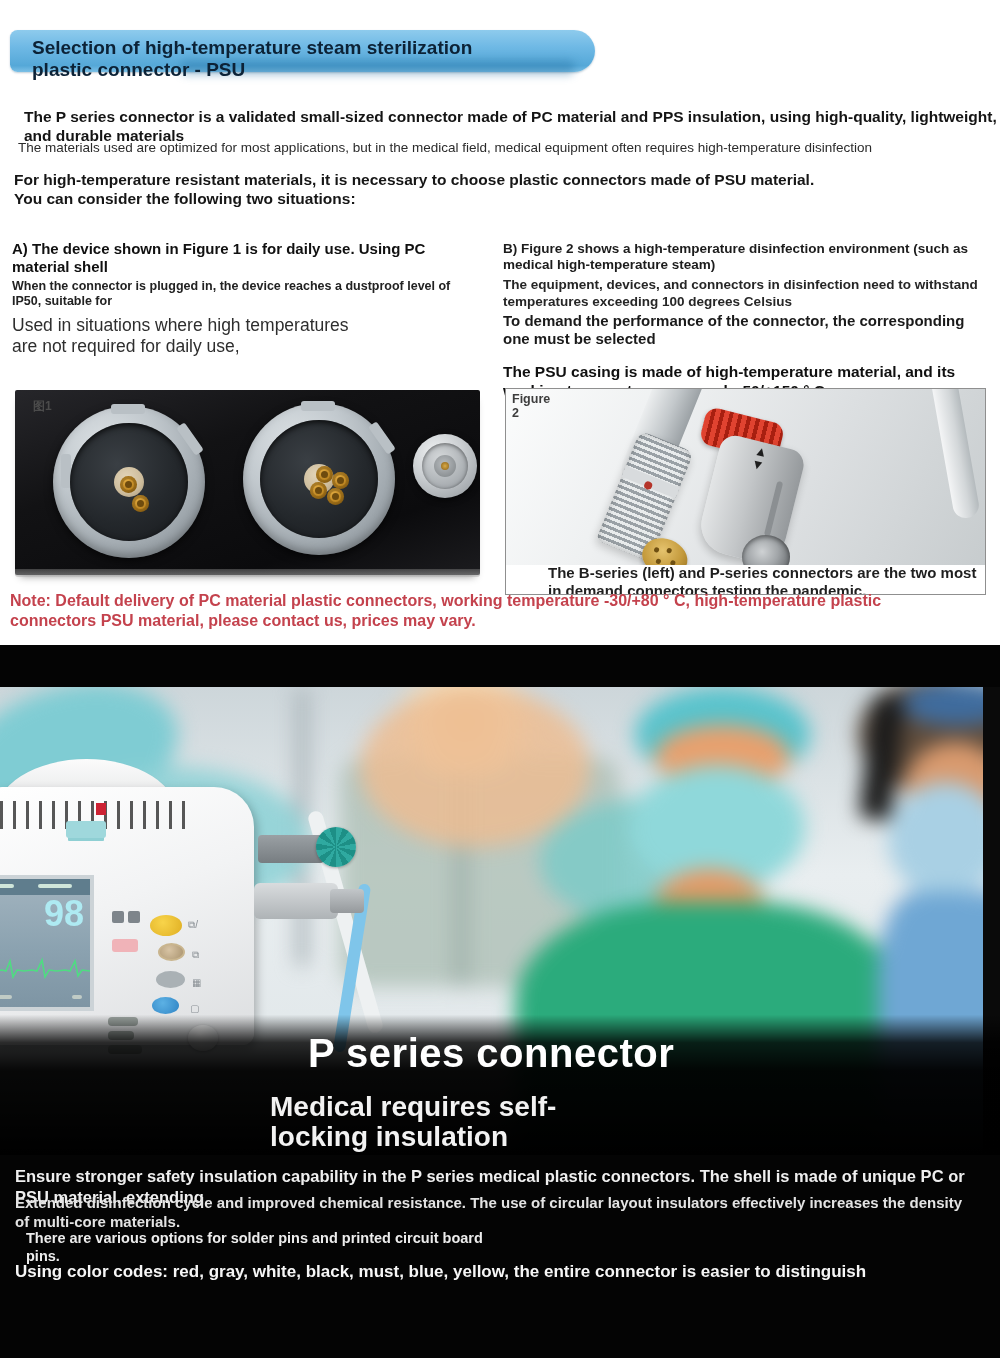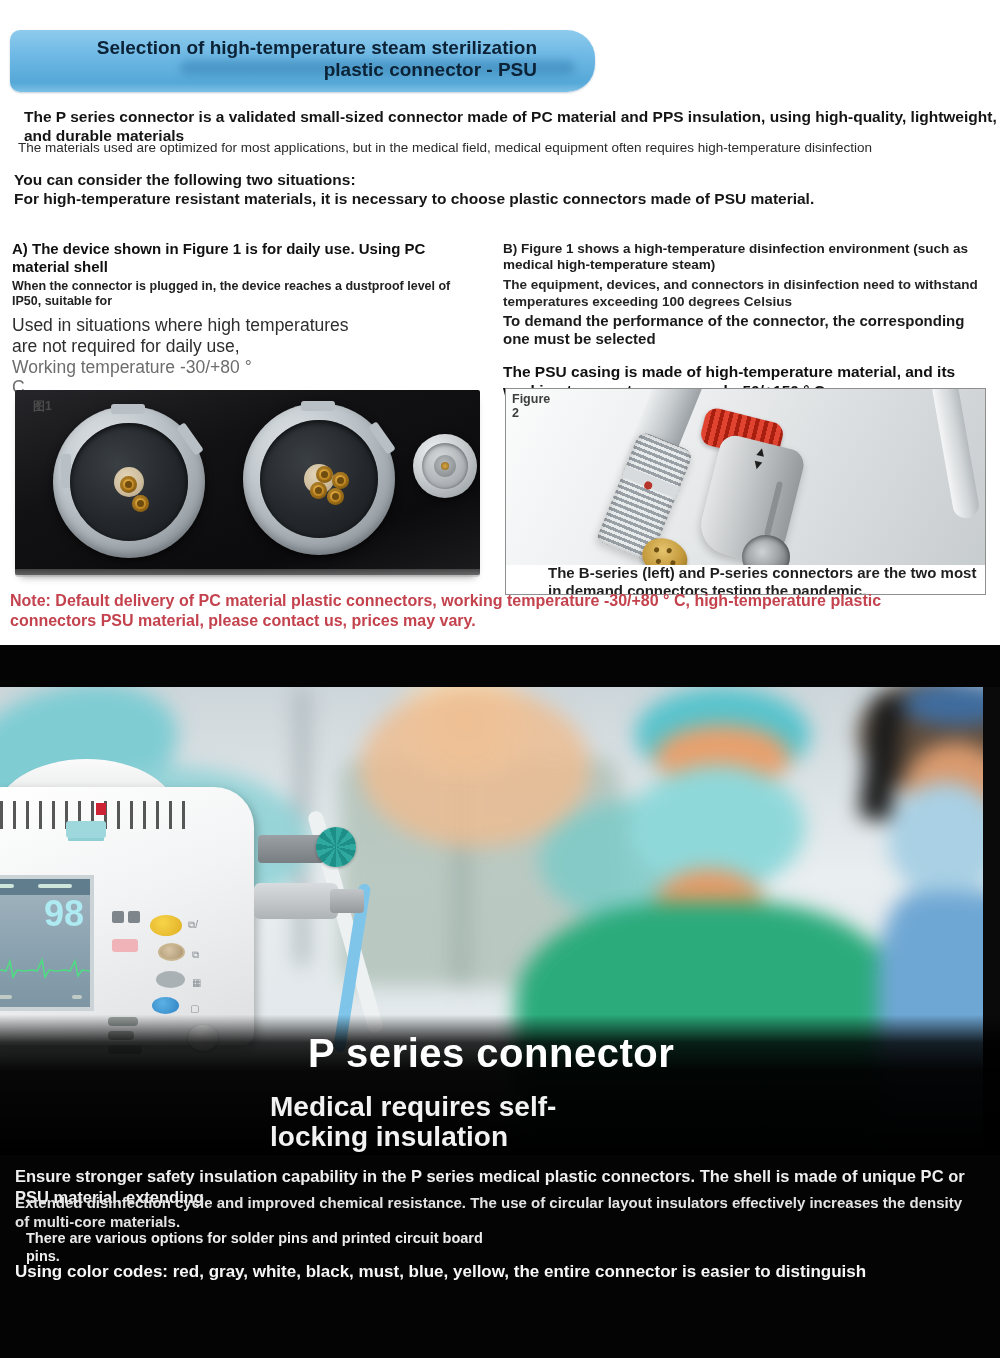--- a/index.html
+++ b/index.html
@@ -5,25 +5,24 @@
   * { margin:0; padding:0; box-sizing:border-box; }
   html,body { background:#ffffff; }
   body {
     width:1000px; height:1358px; position:relative; overflow:hidden;
     font-family:"Liberation Sans","DejaVu Sans",sans-serif; color:#1a1a1a;
   }
   .abs { position:absolute; }
 
   
   .banner {
-    left:10px; top:30px; width:585px; height:62px;
+    left:10px; top:30px; width:585px; height:42px;
     border-radius:10px 28px 28px 10px;
     background:linear-gradient(180deg,#8ecbed 0%,#6fb9e5 40%,#55a8d8 85%,#7cc0e6 100%);
     box-shadow:0 1px 2px rgba(0,60,100,.25);
-    text-align:right;
   }
   .banner-streak {
     left:170px; top:30px; right:20px; height:15px;
     background:rgba(34,110,160,.38); border-radius:8px; filter:blur(4px);
   }
   .banner-title {
     left:22px; top:7px; width:505px;
     font-size:19px; font-weight:bold; line-height:1.16; color:#0c2236;
   }
 
@@ -233,33 +232,32 @@
 <body>
 
 <div class="abs banner">
   <div class="abs banner-streak"></div>
   <div class="abs banner-title">Selection of high-temperature steam sterilization plastic connector - PSU</div>
 </div>
 
 <div class="abs intro-p1">The P series connector is a validated small-sized connector made of PC material and PPS insulation, using high-quality, lightweight, and durable materials</div>
 <div class="abs intro-p2">The materials used are optimized for most applications, but in the medical field, medical equipment often requires high-temperature disinfection</div>
 <div class="abs intro-p3">
+  <div>For high-temperature resistant materials, it is necessary to choose plastic connectors made of PSU material.</div>
   <div>You can consider the following two situations:</div>
-  <div>For high-temperature resistant materials, it is necessary to choose plastic connectors made of PSU material.</div>
 </div>
 
 <div class="abs colA">
   <div class="a-heading">A) The device shown in Figure 1 is for daily use. Using PC material shell</div>
   <div class="a-detail">When the connector is plugged in, the device reaches a dustproof level of IP50, suitable for</div>
   <div class="a-body">Used in situations where high temperatures are not required for daily use,</div>
-  <div class="a-temp">Working temperature -30/+80 ° C.</div>
 </div>
 
 <div class="abs colB">
-  <div class="b-heading">B) Figure 1 shows a high-temperature disinfection environment (such as medical high-temperature steam)</div>
+  <div class="b-heading">B) Figure 2 shows a high-temperature disinfection environment (such as medical high-temperature steam)</div>
   <div class="b-detail1">The equipment, devices, and connectors in disinfection need to withstand temperatures exceeding 100 degrees Celsius</div>
   <div class="b-detail2">To demand the performance of the connector, the corresponding one must be selected</div>
   <div class="b-body">The PSU casing is made of high-temperature material, and its working temperature can reach -50/+150 ° C.</div>
 </div>
 
 <div class="abs fig1">
   <div class="abs fig1-label">图1</div>
 
   <div class="abs ring-big" style="left:38px; top:16px; width:152px; height:152px;">
     <div class="ring-notch" style="left:58px; top:-2px;"></div>

